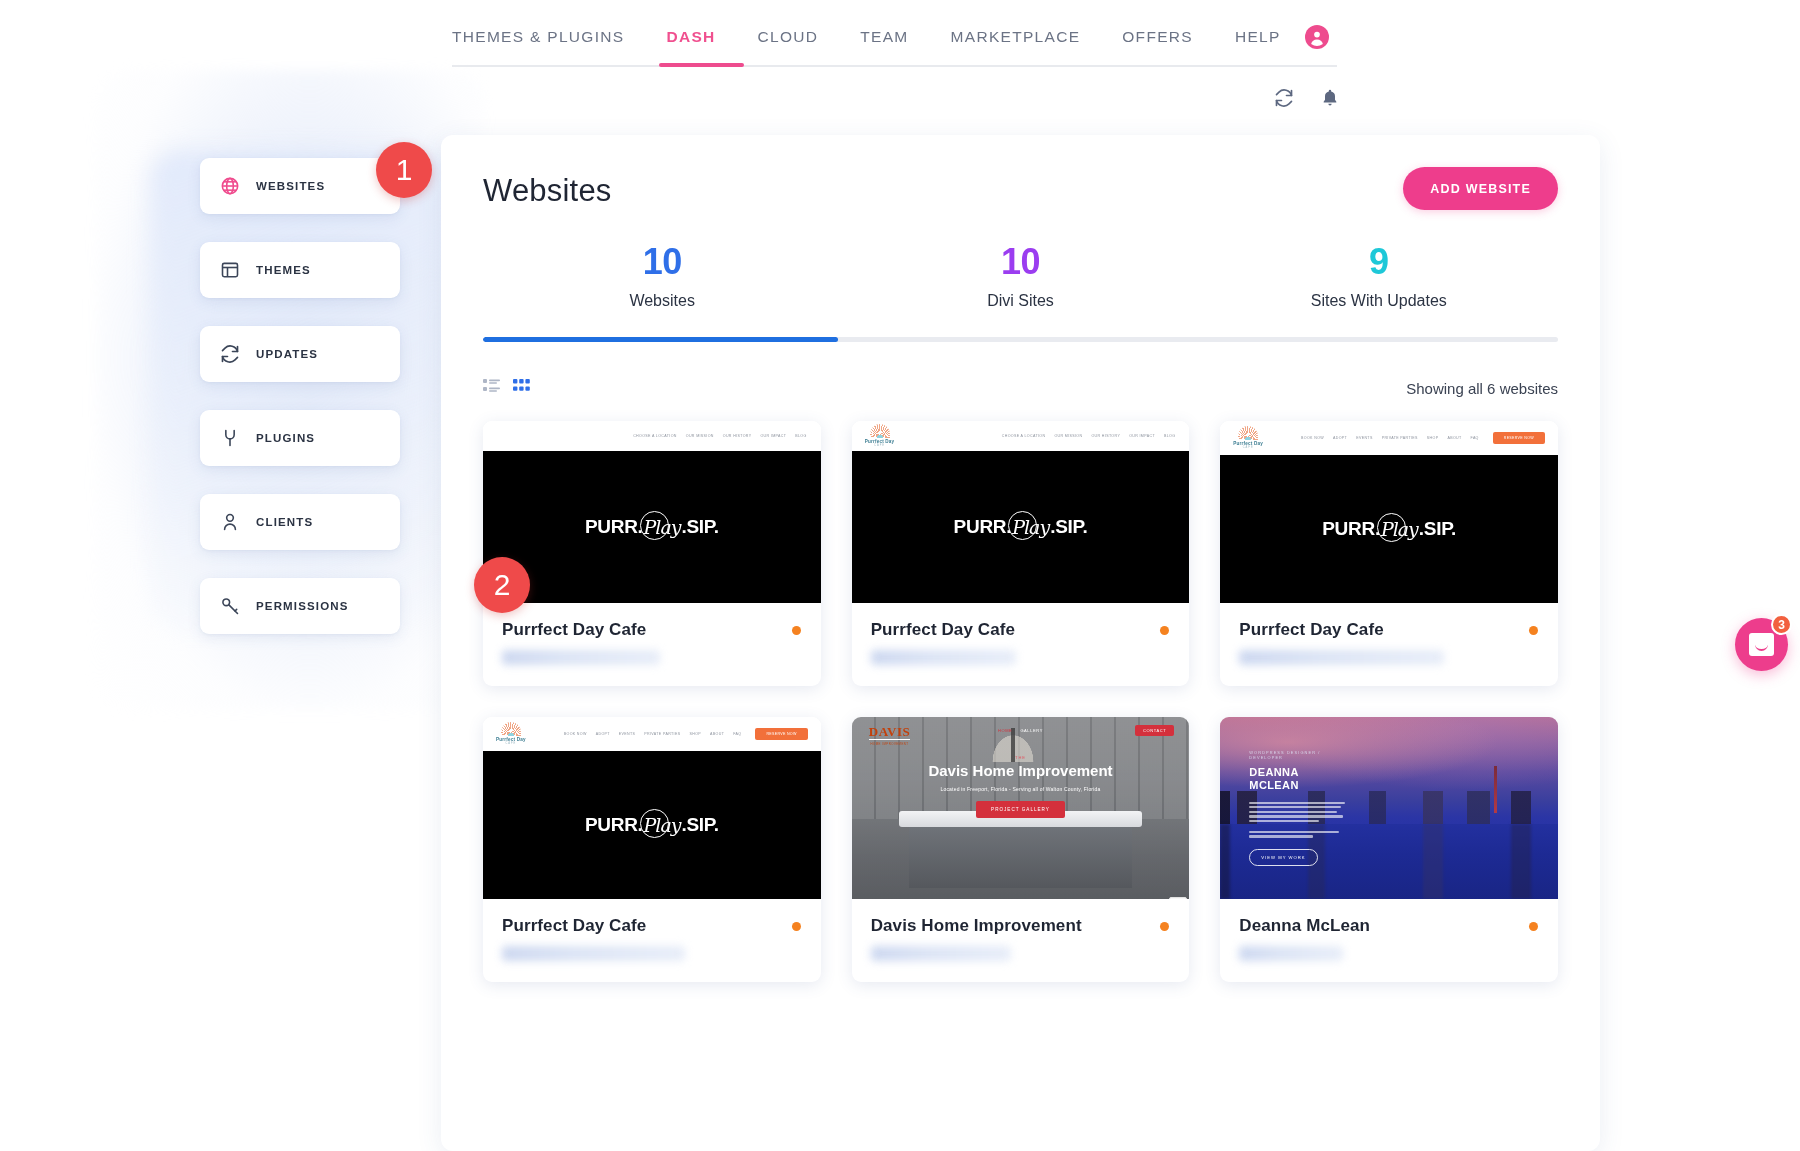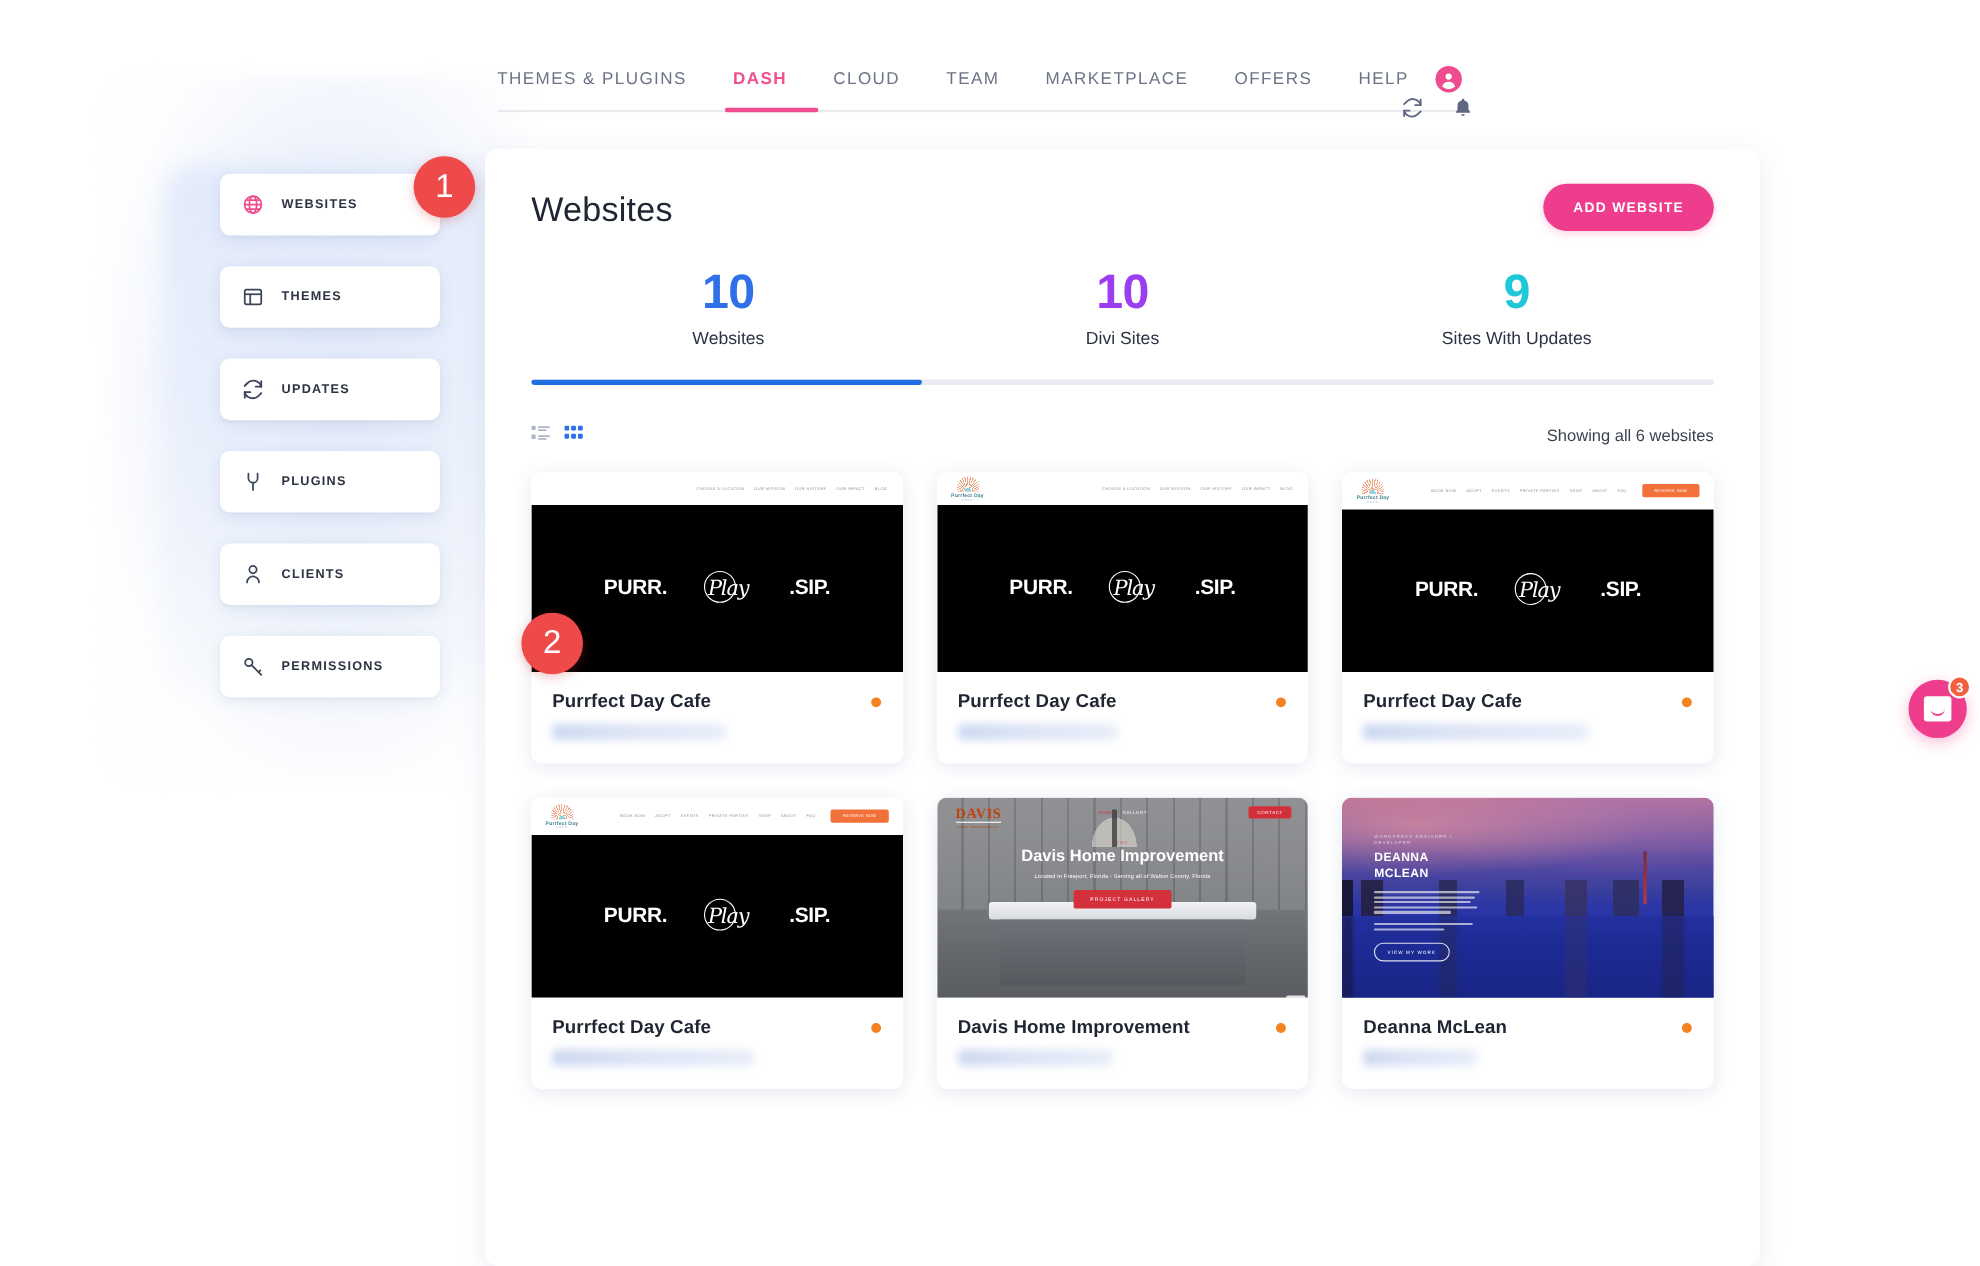--- a/index.html
+++ b/index.html
@@ -27,21 +27,21 @@
     position: absolute;
     left: 150px; top: 150px;
     width: 300px; height: 480px;
     border-radius: 30px;
     background: linear-gradient(160deg, rgba(222,231,250,.85), rgba(238,243,252,.35) 70%, rgba(255,255,255,0));
     filter: blur(10px);
   }
 
   
   .topnav {
-    position: absolute; left: 0; top: 0; width: 1800px; height: 70px; margin-top: 35px;
+    position: absolute; left: 0; top: 0; width: 1800px; height: 70px;
   }
   .topnav-inner {
     position: absolute; left: 452px; top: 22px;
     display: flex; align-items: center; gap: 0;
   }
   .nav-link {
     font-size: 15.5px;
     letter-spacing: 1.3px;
     color: #6b7385;
     text-transform: uppercase;
@@ -133,21 +133,21 @@
   .search-input::placeholder { color: #a4abb9; }
   .star-btn {
     position: absolute; left: 1079px; top: 33px;
     width: 20px; height: 20px; color: #7b8598; cursor: pointer;
   }
   .star-btn svg { width:100%; height:100%; display:block; }
 
   
   .stats { display: flex; margin: 34px 42px 0 42px; }
   .stat { flex: 1; text-align: center; }
-  .stat-num { font-size: 44px; font-weight: 700; line-height: 1.05; letter-spacing: -.5px; }
+  .stat-num { font-size: 36px; font-weight: 700; line-height: 1.05; letter-spacing: -.5px; }
   .stat-label { font-size: 16px; color: #2b3343; margin-top: 11px; }
   .progress {
     margin: 27px 42px 0 42px; height: 5px; border-radius: 3px;
     background: #e9ebf0; position: relative; overflow: hidden;
   }
   .progress-fill { position: absolute; left: 0; top: 0; height: 100%; border-radius: 3px; }
 
   
   .listctl { position: relative; margin: 36px 42px 0 42px; height: 26px; }
   .viewtoggles { position: absolute; left: 0; top: 0; display: flex; gap: 13px; }
@@ -210,21 +210,21 @@
     background: #f2703a; color: #fff; font-size: 3.6px; letter-spacing:.3px;
     padding: 4px 11px; border-radius: 2px; margin-right: 13px; white-space: nowrap;
   }
   .hero-black {
     position: absolute; left: 0; right: 0; top: 30px; bottom: 0;
     background: #000; display: flex; align-items: center; justify-content: center;
   }
   .hero-black.t34 { top: 34px; }
   .purrtext {
     color: #fff; font-size: 19px; font-weight: 800; letter-spacing: -.3px;
-    display: flex; align-items: center; white-space: nowrap; gap: 36px;
+    display: flex; align-items: center; white-space: nowrap;
   }
   .purrtext .script {
     font-family: "DejaVu Serif", serif; font-style: italic; font-weight: 400;
     font-size: 19px; margin: 0 1px; position: relative; letter-spacing: -1px;
   }
   .purrtext .script::before {
     content:""; position:absolute; left:-4px; top:-5px;
     width: 27px; height: 27px; border: 1.3px solid #fff; border-radius: 50%;
   }
 

